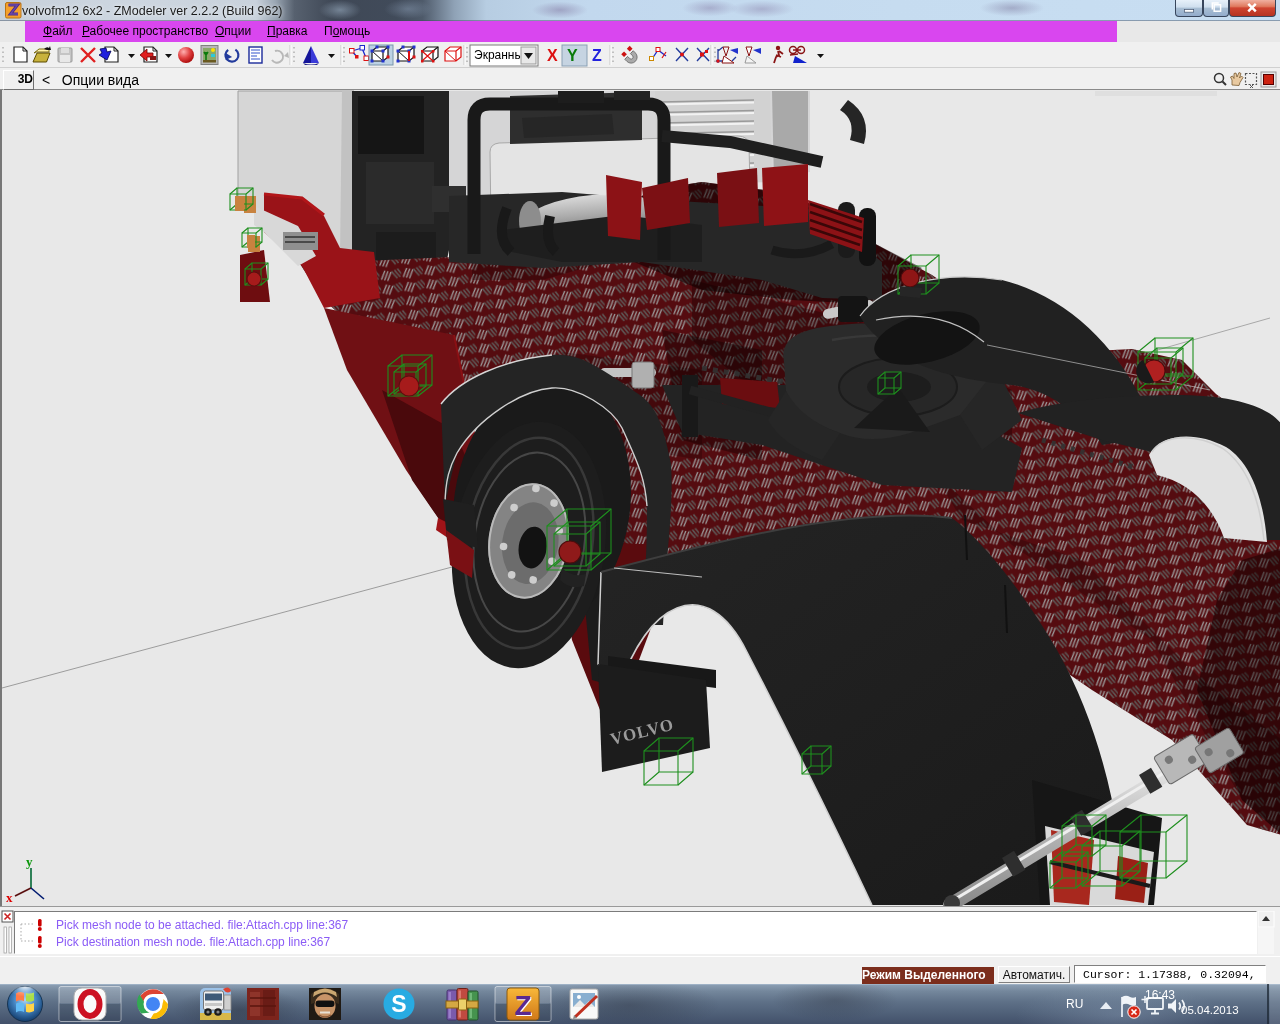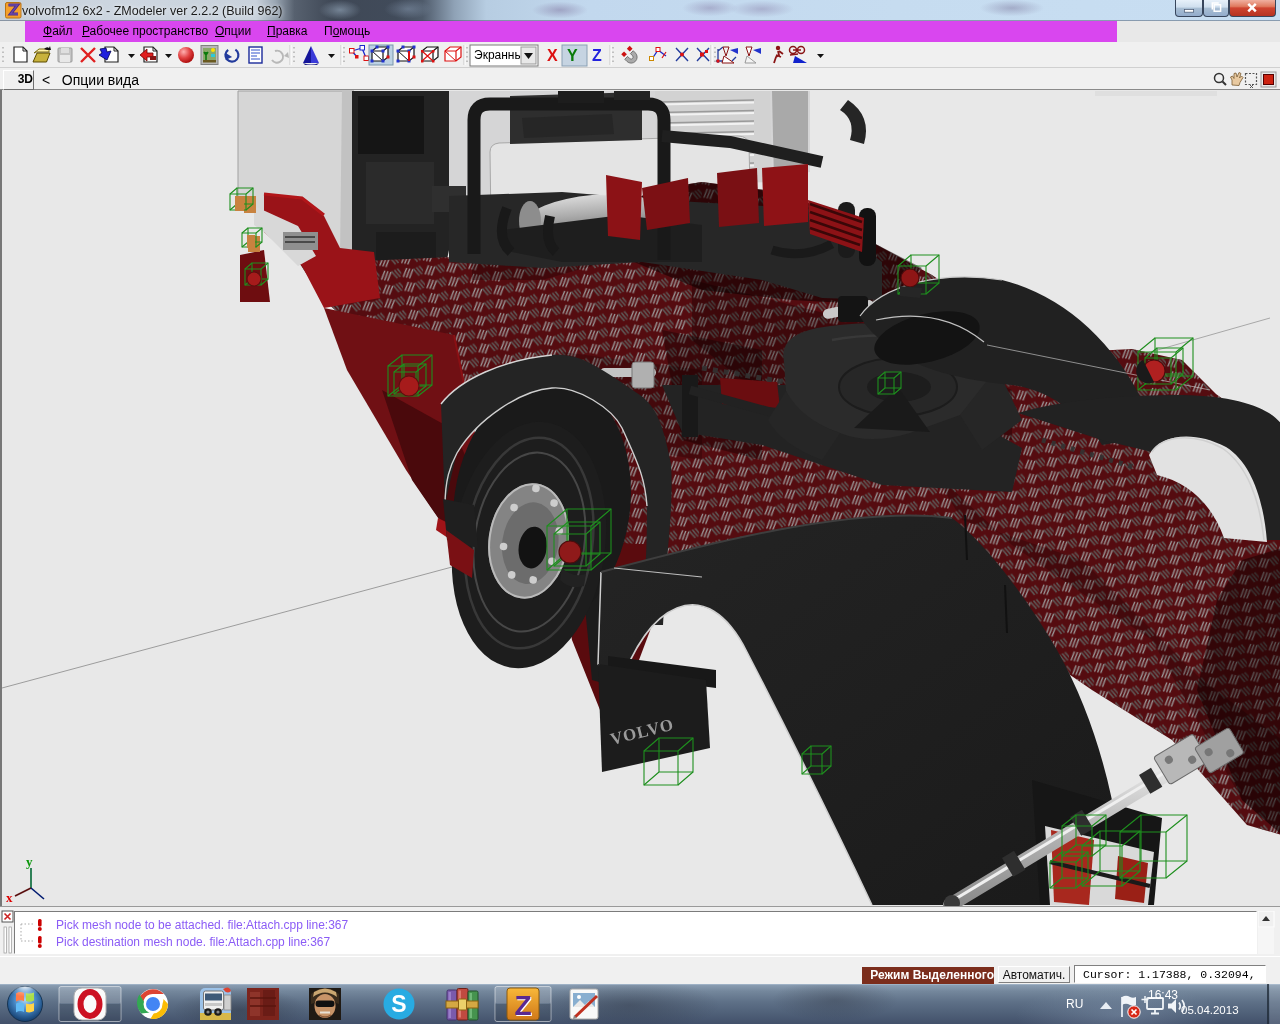--- a/index.html
+++ b/index.html
@@ -37,21 +37,21 @@
   #viewport{position:absolute;left:0;top:90px;width:1280px;height:816px;background:#e8e8e8;
     border-left:2px solid #777;box-sizing:border-box;}
   #msgpanel{position:absolute;left:0;top:906px;width:1280px;height:50px;background:#f0f0f0;
     border-top:1px solid #9a9a9a;box-sizing:border-box;}
   #msginner{position:absolute;left:14px;top:4px;width:1243px;height:43px;background:#fff;
     border:1px solid;border-color:#7b7b7b #fff #fff #7b7b7b;box-sizing:border-box;}
   .msgline{position:absolute;left:56px;font-size:12px;color:#8b5cf6;}
   #statusbar{position:absolute;left:0;top:956px;width:1280px;height:28px;background:#f0f0f0;
     border-top:1px solid #fff;box-sizing:border-box;}
   #regime{position:absolute;left:862px;top:10px;width:132px;height:23px;background:#7b2d1c;
-    color:#fff;font-weight:bold;font-size:12px;text-align:right;line-height:16px;}
+    color:#fff;font-weight:bold;font-size:12px;text-align:left;line-height:16px;}
   #autom{position:absolute;left:998px;top:9px;width:72px;height:17px;background:#f0f0f0;
     border:1px solid;border-color:#fff #808080 #808080 #fff;color:#111;font-weight:normal;
     font-size:12px;text-align:center;line-height:16px;box-sizing:border-box;}
   #cursorf{position:absolute;left:1074px;top:8px;width:192px;height:18px;background:#fff;
     border:1px solid;border-color:#808080 #fff #fff #808080;font-size:11.5px;color:#000;
     line-height:17px;padding-left:8px;box-sizing:border-box;font-family:Liberation Mono, monospace;}
   #taskbar{position:absolute;left:0;top:984px;width:1280px;height:40px;
     background:
       radial-gradient(90px 30px at 240px 26px, rgba(25,28,38,.35), rgba(25,28,38,0) 75%),
       radial-gradient(120px 34px at 630px 21px, rgba(28,30,40,.30), rgba(28,30,40,0) 75%),
@@ -655,15 +655,15 @@
 <rect x="1147" y="998" width="16" height="11" rx="1" fill="none" stroke="#f0f4f8" stroke-width="1.8"></rect>
 <path d="M1151 1013.5 h8 M1155 1009 v4.5" stroke="#f0f4f8" stroke-width="1.8" fill="none"></path>
 <path d="M1145 1003 v-7 m-3.5 3.5 h7" stroke="#f0f4f8" stroke-width="1.5" fill="none"></path>
 <path d="M1168 1003.5 h3.5 l4.5 -4.5 v14 l-4.5 -4.5 h-3.5 z" fill="#f0f4f8"></path>
 <path d="M1179 1002.5 q2.5 3.5 0 7 M1182 1000 q4.5 6 0 12" stroke="#f0f4f8" stroke-width="1.7" fill="none"></path>
 <path d="M1268 984 V1024" stroke="#1e2834" stroke-width="1.5"></path>
 <rect x="1269.5" y="984" width="10.5" height="40" fill="rgba(255,255,255,.12)"></rect>
 </g>
 </svg>
   <div class="traytxt" style="left:1066px;top:13px">RU</div>
-  <div class="traytxt" style="left:1116px;top:4px;width:62px;text-align:right">16:43</div>
+  <div class="traytxt" style="left:1145px;top:4px;width:62px;text-align:left">16:43</div>
   <div class="traytxt" style="left:1181px;top:20px;width:70px;text-align:left;font-size:11.5px">05.04.2013</div>
 </div>
 
 </body></html>

